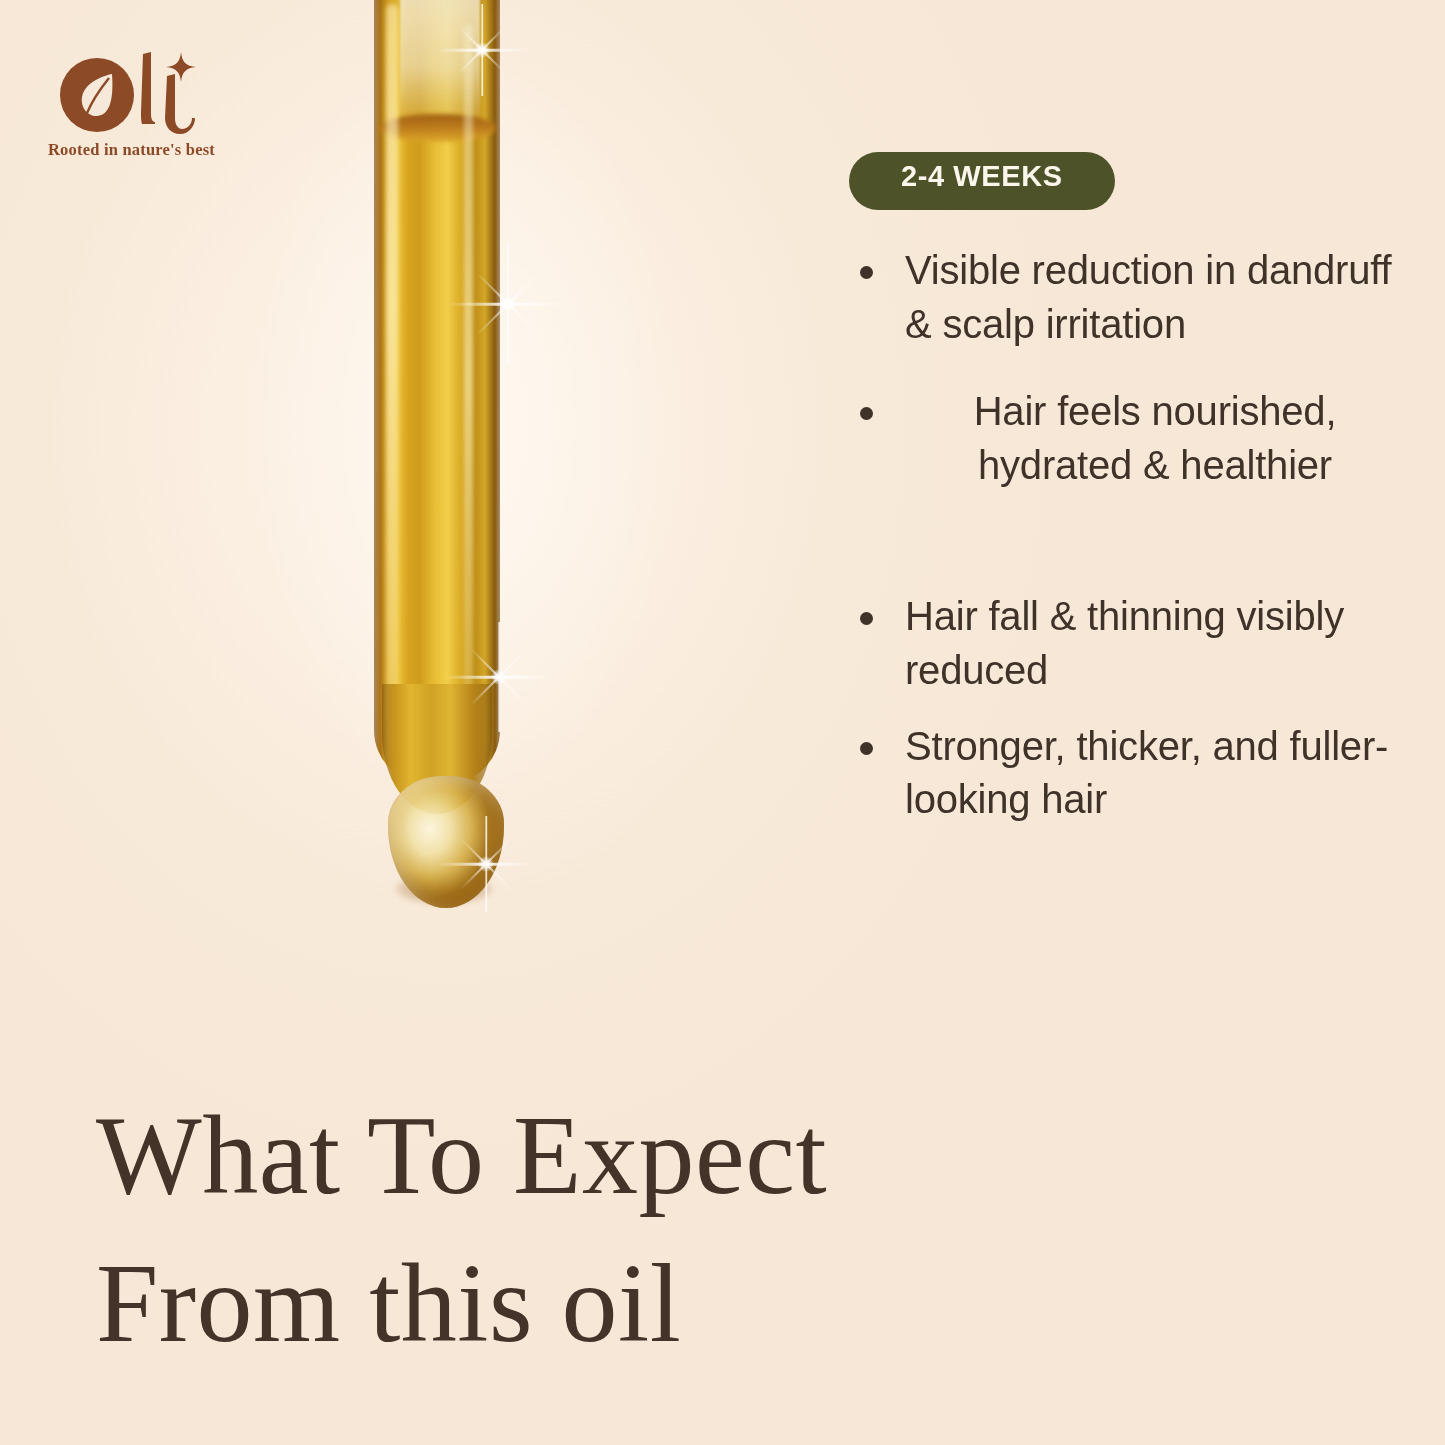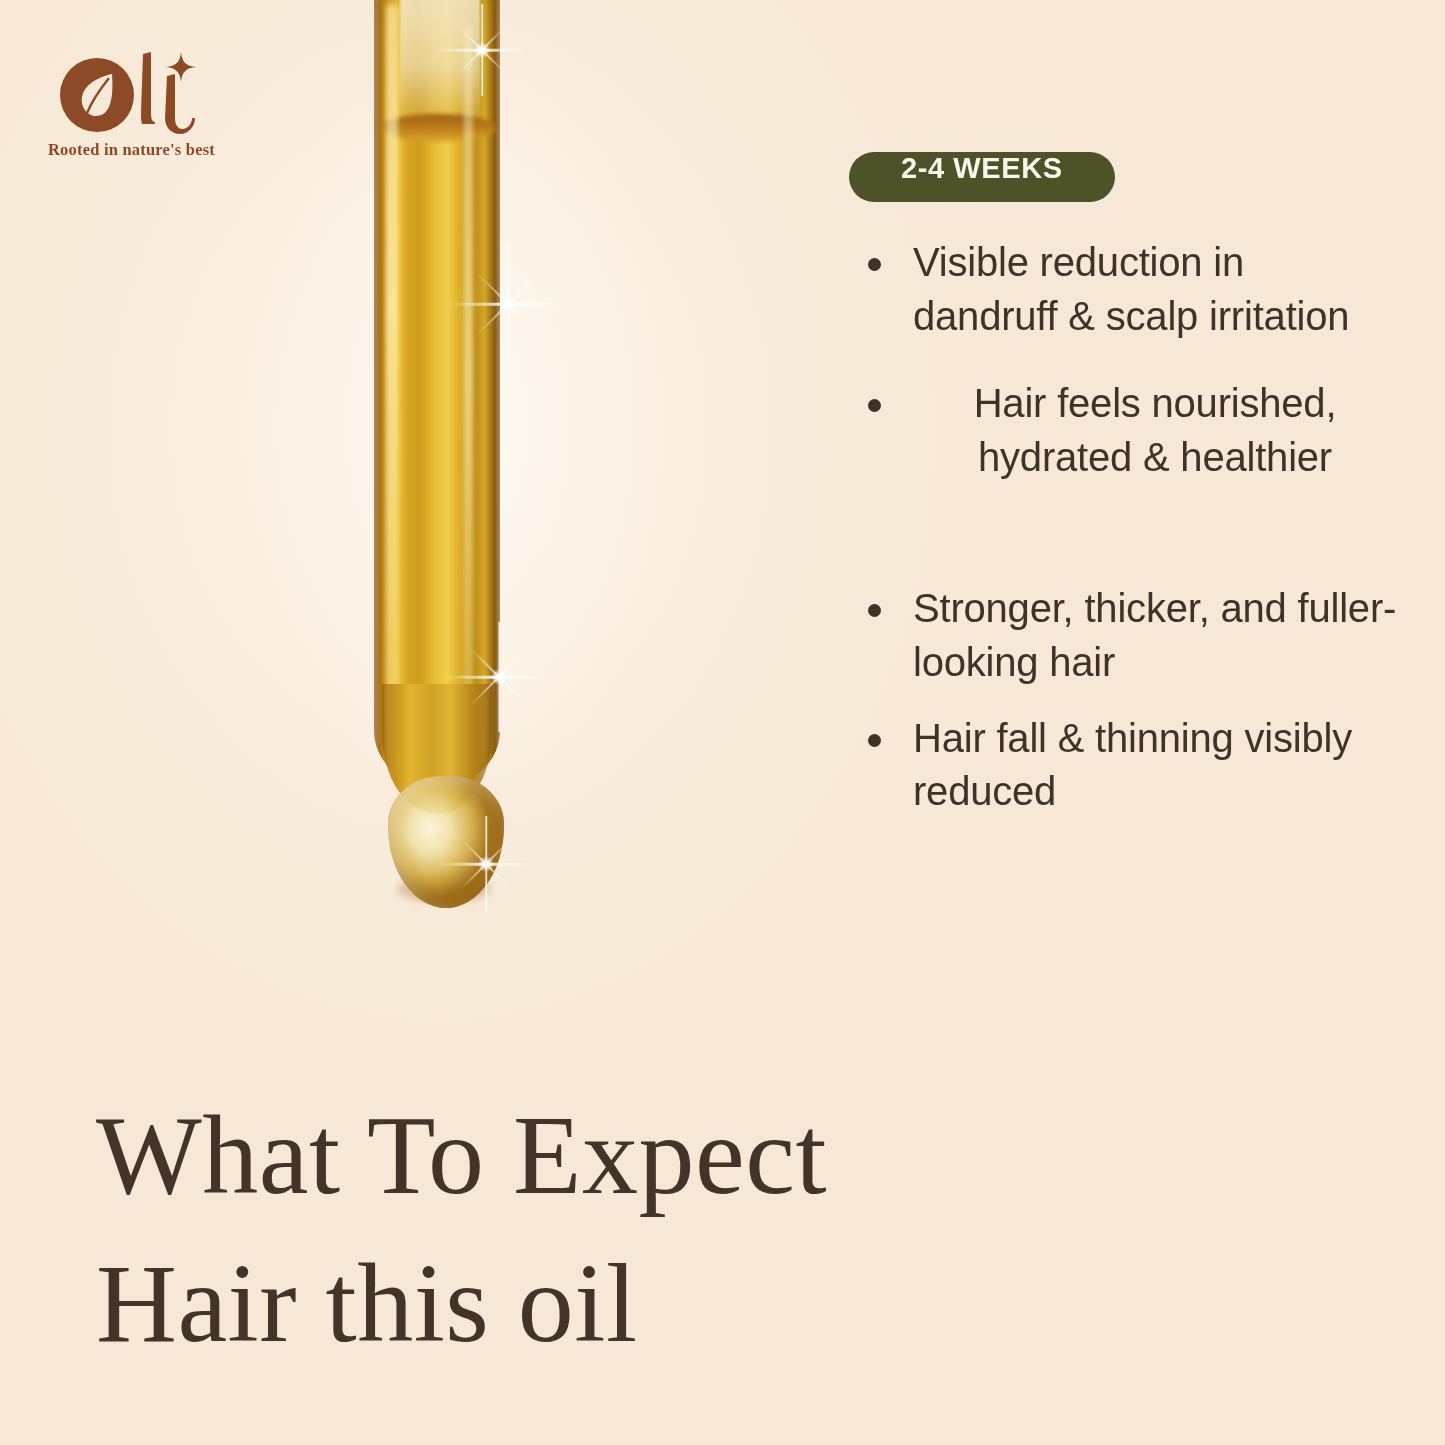--- a/index.html
+++ b/index.html
@@ -266,26 +266,26 @@
   }
   .phase { position: relative; }
   .phase-2 { margin-top: 98px; }
   .badge {
     display: inline-block;
     background: #4e5228;
     color: #fbf6ec;
     font-weight: bold;
     font-size: 29px;
     letter-spacing: 0.6px;
-    padding: 0 52px 17px 52px;
+    padding: 8px 52px 17px 52px;
     border-radius: 40px;
   }
   .bullets {
     list-style: none;
-    margin: 12px;
+    margin: 4px;
     padding: 0;
   }
   .bullets li {
     position: relative;
     padding-left: 52px;
     color: #3e3229;
     font-size: 40px;
     line-height: 1.34;
     font-weight: 350;
     letter-spacing: -0.2px;
@@ -389,29 +389,29 @@
           <span class="dot"></span>
           <span>Hair feels nourished, hydrated &amp; healthier</span>
         </li>
       </ul>
     </div>
 
     <div class="phase phase-2">
       <ul class="bullets">
         <li>
           <span class="dot"></span>
-          <span>Stronger, thicker, and fuller-looking hair</span>
+          <span>Hair fall &amp; thinning visibly reduced</span>
         </li>
         <li>
           <span class="dot"></span>
-          <span>Hair fall &amp; thinning visibly reduced</span>
+          <span>Stronger, thicker, and fuller-looking hair</span>
         </li>
       </ul>
     </div>
 
   </div>
 
   <div class="headline">
     <span class="line">What To Expect</span>
-    <span class="line">Hair this oil</span>
+    <span class="line">From this oil</span>
   </div>
 
 </div>
 
 </body></html>

